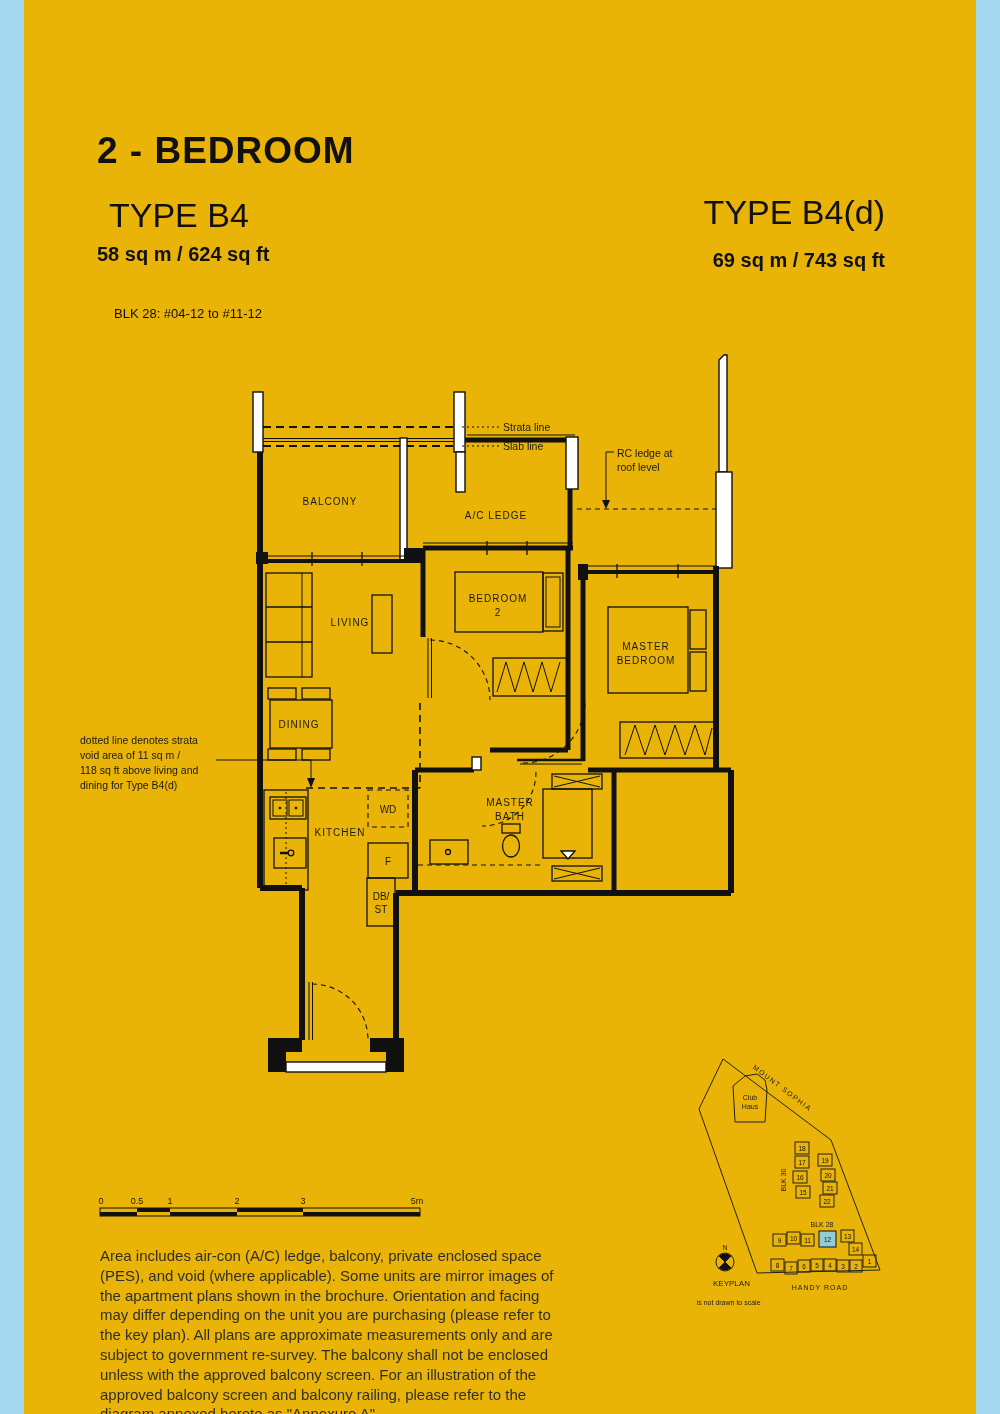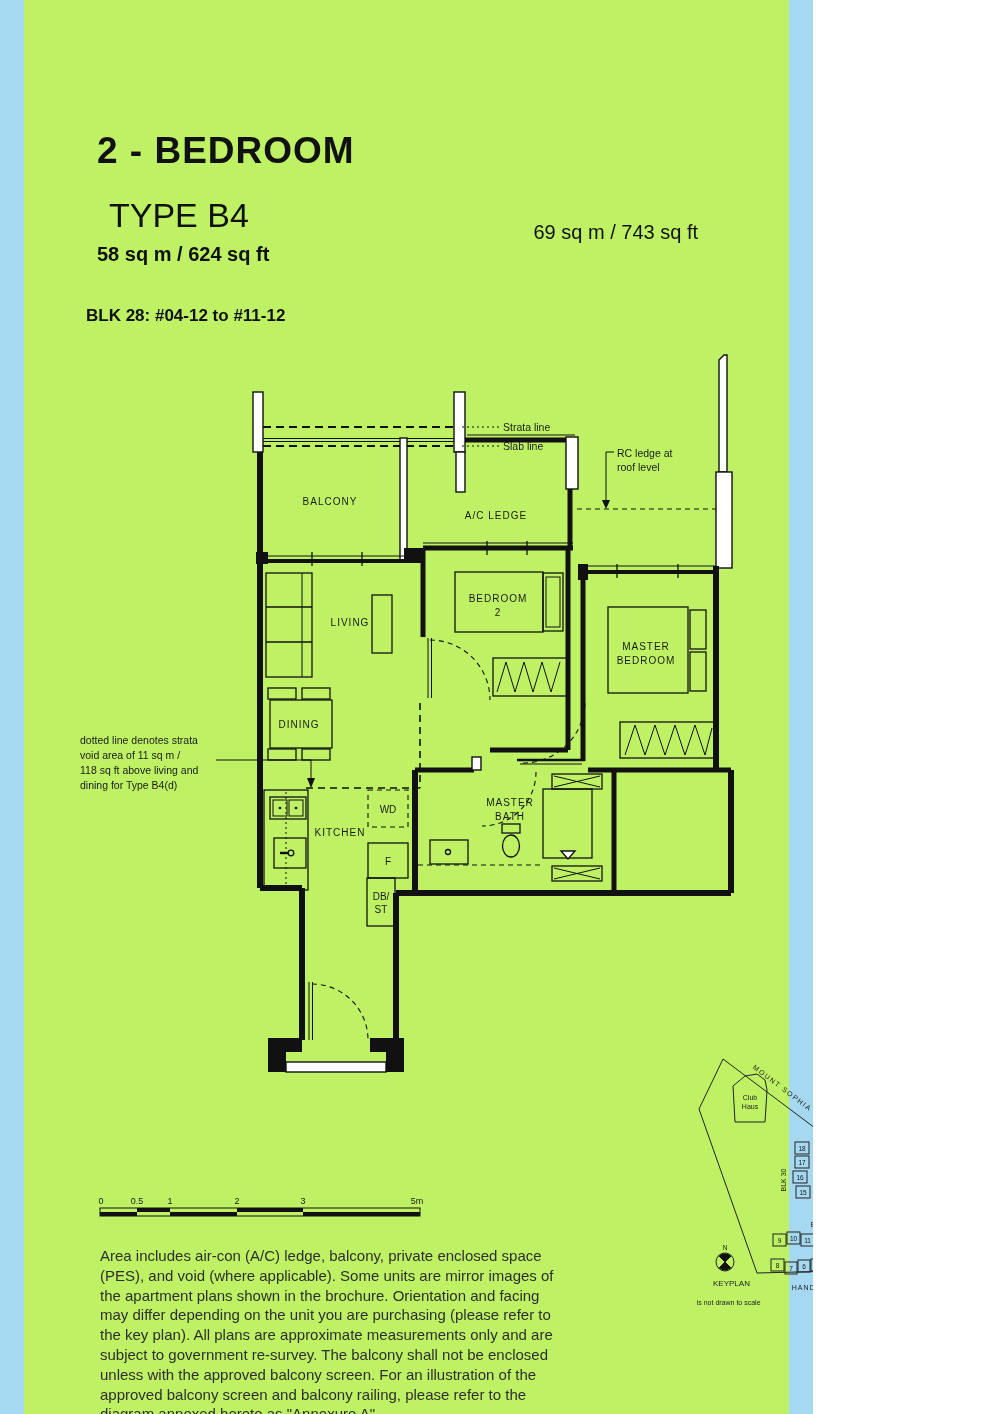--- a/index.html
+++ b/index.html
@@ -1,27 +1,27 @@
 <!DOCTYPE html>
 <html><head>
 <meta charset="utf-8">
 <style>
   html,body{margin:0;padding:0;background:#fff;}
-  .page{position:relative;width:813px;height:1414px;background:#bef264;overflow:hidden;
+  .page{position:relative;width:1000px;height:1414px;background:#eab308;overflow:hidden;
         font-family:"Liberation Sans",sans-serif;color:#111;}
   .strip{position:absolute;top:0;width:24px;height:1414px;background:#a4d9f1;}
   .strip.left{left:0;} .strip.right{right:0;}
 
   .h-title{position:absolute;left:97px;top:130px;font-size:37px;font-weight:700;letter-spacing:1px;}
   .h-type-left{position:absolute;left:97px;top:196px;font-size:34px;font-weight:400;margin-left:12px;}
   .h-area-left{position:absolute;left:97px;top:243px;font-size:20px;font-weight:700;}
-  .h-blk-left{position:absolute;left:86px;top:306px;font-size:17px;font-weight:bold;}
+  .h-blk-left{position:absolute;left:114px;top:306px;font-size:13px;}
   .right-col{position:absolute;right:115px;top:193px;text-align:right;}
   .h-type-right{font-size:34px;font-weight:400;}
-  .h-area-right{font-size:20px;font-weight:400;margin-top:28px;text-align:center;}
+  .h-area-right{font-size:20px;font-weight:700;margin-top:17px;}
   .h-note-right{font-size:11.5px;line-height:14px;color:#222;margin-top:5px;}
   .h-blk-right{font-size:17px;margin-top:18px;}
 
   svg{position:absolute;}
   .plan-svg{left:55px;top:345px;}
   .scale-svg{left:95px;top:1196px;}
   .keyplan-svg{left:695px;top:1040px;}
 
   .w6{stroke:#111;stroke-width:6;fill:none;}
   .w5{stroke:#111;stroke-width:5;fill:none;}
@@ -53,20 +53,21 @@
 <div class="page">
   <div class="strip left"></div>
   <div class="strip right"></div>
 
   <div class="h-title">2 - BEDROOM</div>
   <div class="h-type-left">TYPE B4</div>
   <div class="h-area-left">58 sq m / 624 sq ft</div>
   <div class="h-blk-left">BLK 28: #04-12 to #11-12</div>
 
   <div class="right-col">
+    <div class="h-type-right">TYPE B4(d)</div>
     <div class="h-area-right">69 sq m / 743 sq ft</div>
   </div>
 
   <svg class="plan-svg" width="700" height="745" viewBox="55 345 700 745">
 
     <g>
       <rect class="wht" x="253" y="392" width="10" height="60"></rect>
       <rect class="wht" x="454" y="392" width="11" height="60"></rect>
       <rect class="wht" x="456" y="452" width="9" height="40"></rect>
       <line class="dash" x1="263" y1="427" x2="454" y2="427"></line>

